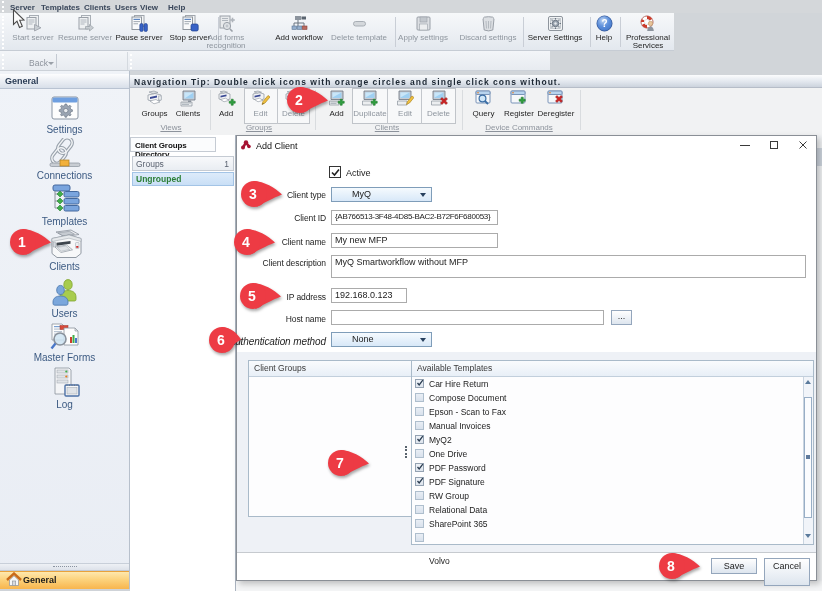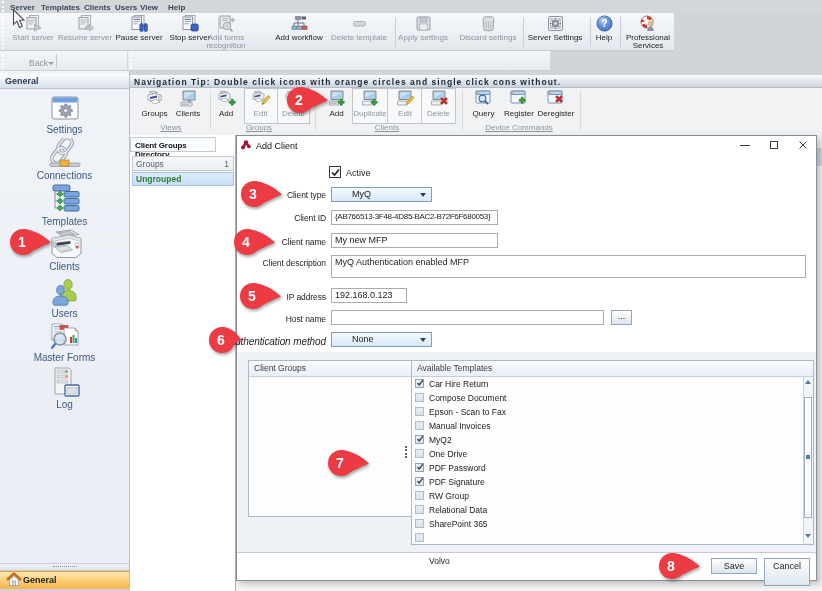--- a/index.html
+++ b/index.html
@@ -490,21 +490,21 @@
     </svg>
   <div class="abs" style="left:346px;top:168px;font-size:9px;color:#1e1e1e;">Active</div>
 
   <div class="dlbl" style="left:200px;top:190px;width:126px;">Client type</div>
   <div class="combo" style="left:331px;top:187px;width:101px;height:15px;">MyQ<span class="arr"></span></div>
   <div class="dlbl" style="left:200px;top:213px;width:126px;">Client ID</div>
   <div class="input" style="left:331px;top:210px;width:167px;height:15px;font-size:8px;letter-spacing:-0.3px;">{AB766513-3F48-4D85-BAC2-B72F6F680053}</div>
   <div class="dlbl" style="left:200px;top:237px;width:126px;">Client name</div>
   <div class="input" style="left:331px;top:233px;width:167px;height:15px;">My new MFP</div>
   <div class="dlbl" style="left:200px;top:258px;width:126px;">Client description</div>
-  <div class="input" style="left:331px;top:255px;width:475px;height:23px;">MyQ Authentication enabled MFP</div>
+  <div class="input" style="left:331px;top:255px;width:475px;height:23px;">MyQ Smartworkflow without MFP</div>
   <div class="dlbl" style="left:200px;top:292px;width:126px;">IP address</div>
   <div class="input" style="left:331px;top:288px;width:76px;height:15px;">192.168.0.123</div>
   <div class="dlbl" style="left:200px;top:314px;width:126px;">Host name</div>
   <div class="input" style="left:331px;top:310px;width:273px;height:15px;"></div>
   <div class="btn" style="left:611px;top:310px;width:21px;height:15px;padding-top:0;">...</div>
   <div class="dlbl" style="left:200px;top:336px;width:126px;font-size:10px;font-style:italic;">Authentication method</div>
   <div class="combo" style="left:331px;top:332px;width:101px;height:15px;">None<span class="arr"></span></div>
 
   <div class="abs" style="left:237px;top:352px;width:579px;height:200px;background:#eef1f6;"></div>
 

